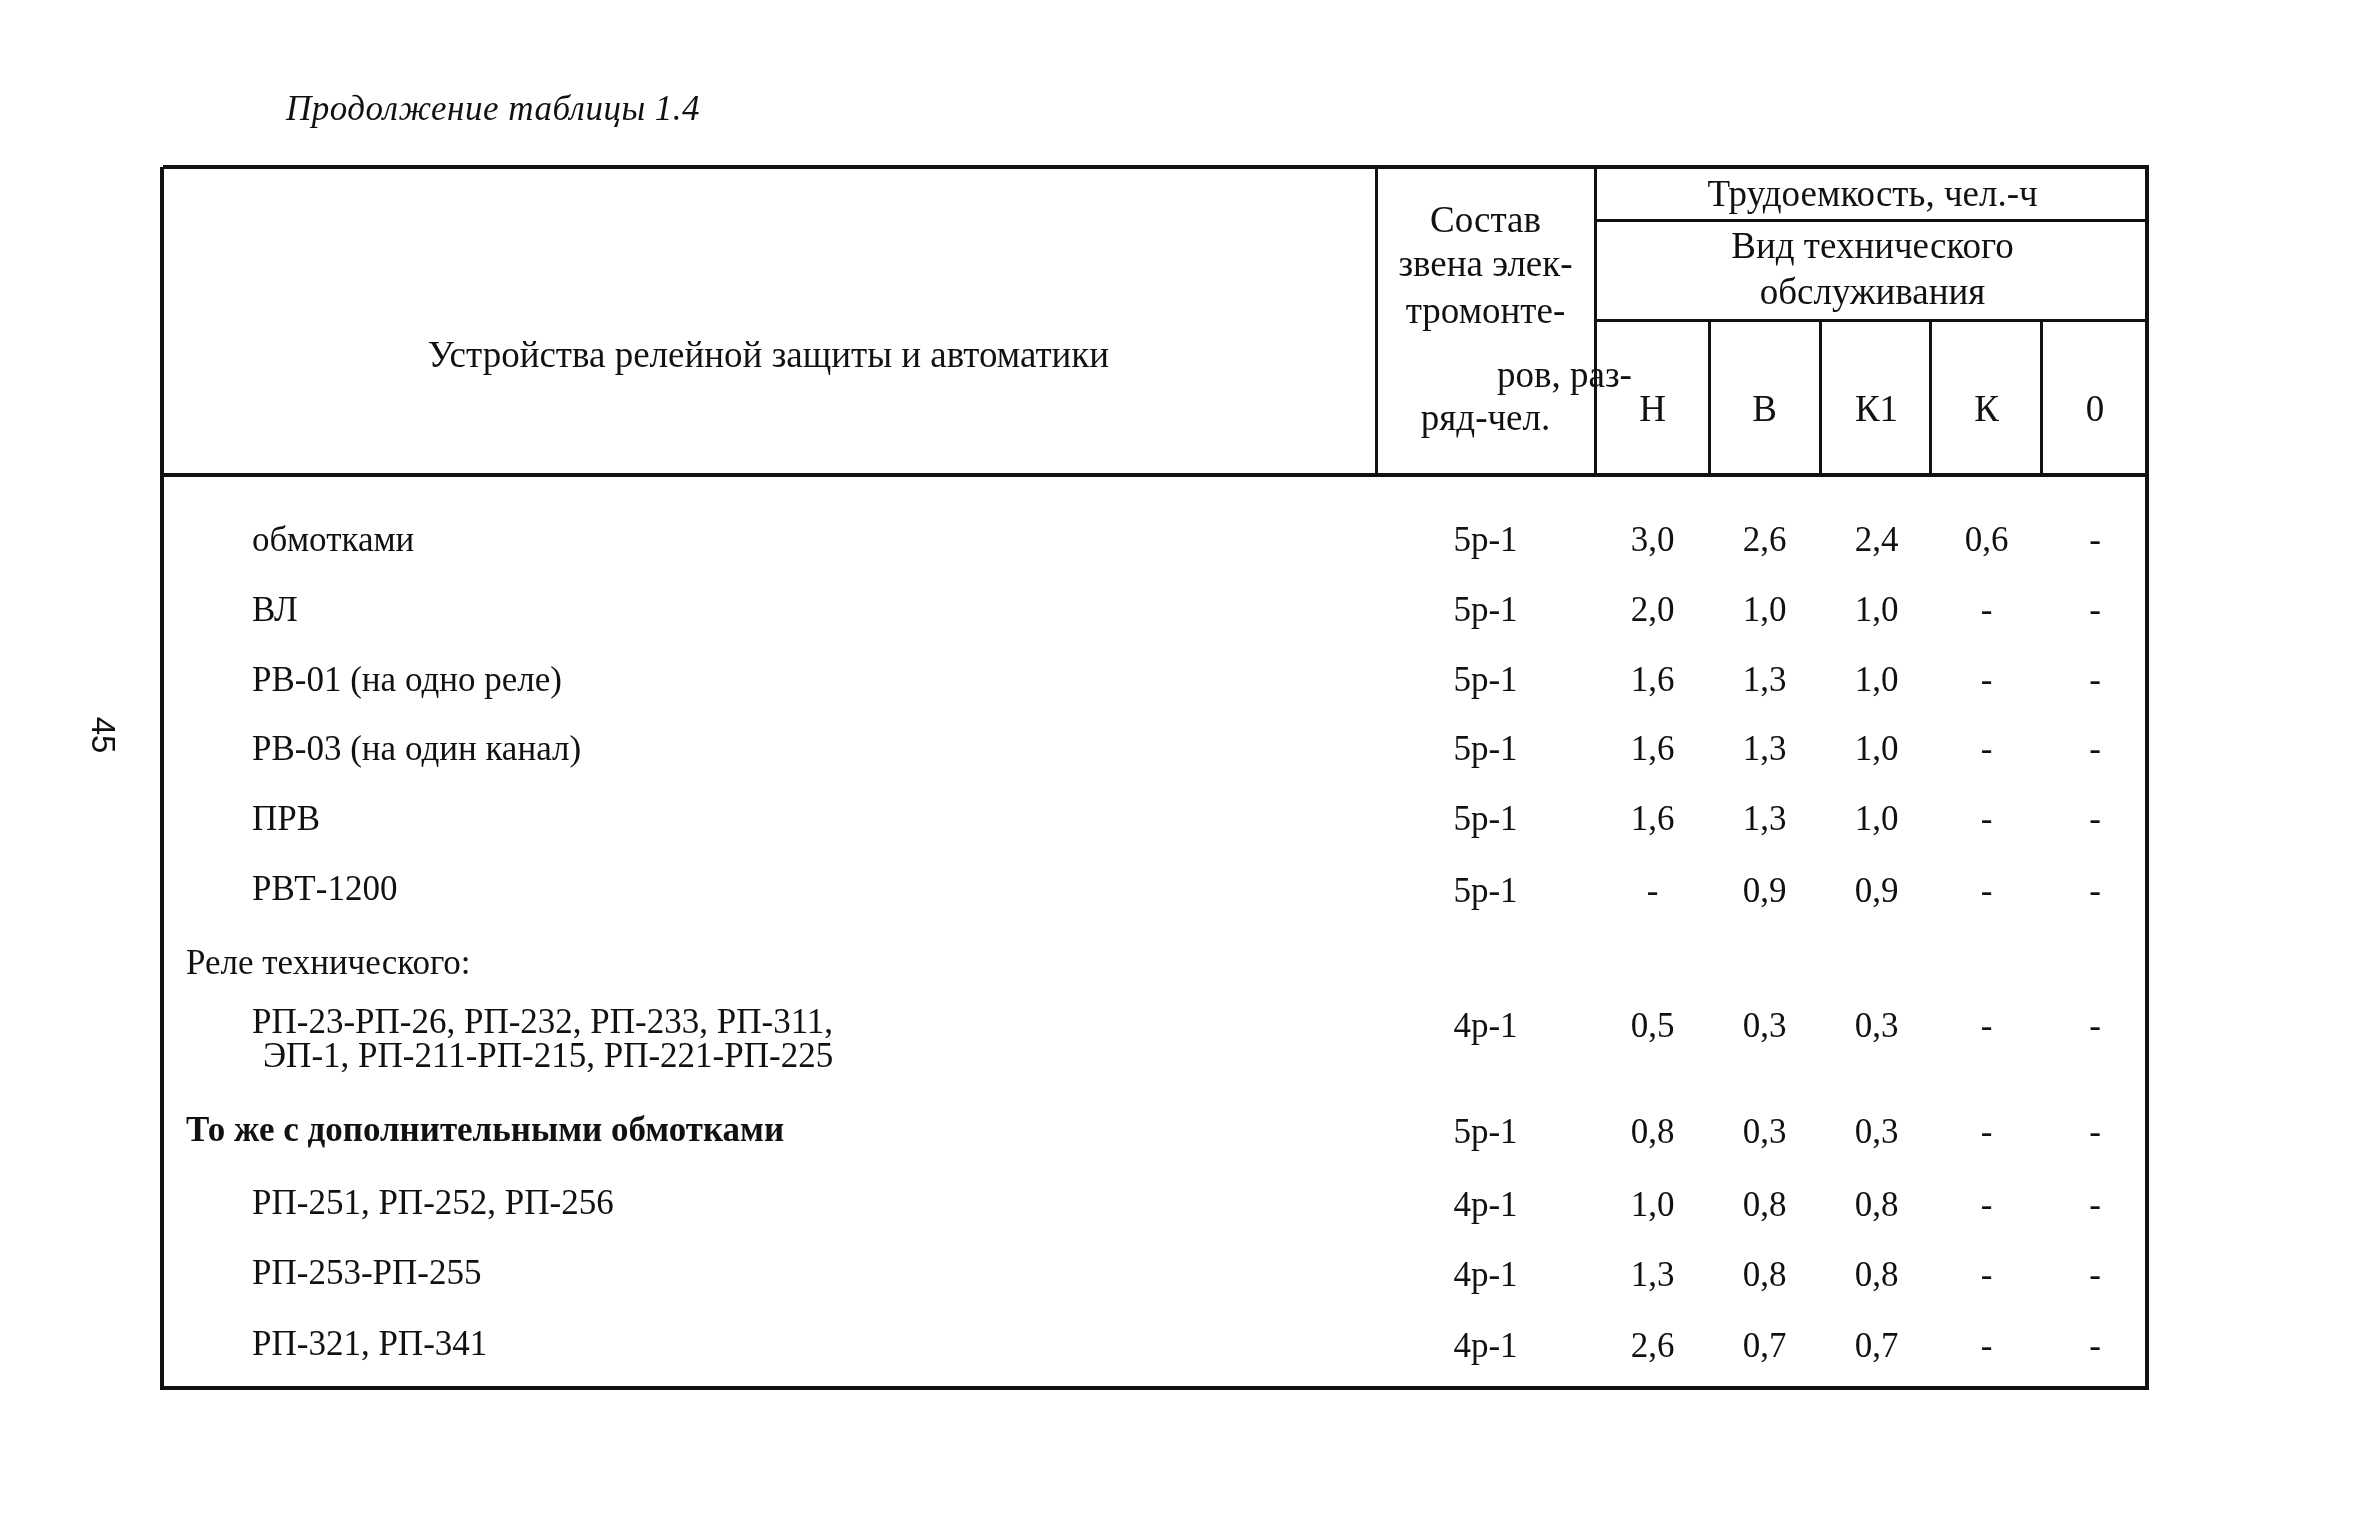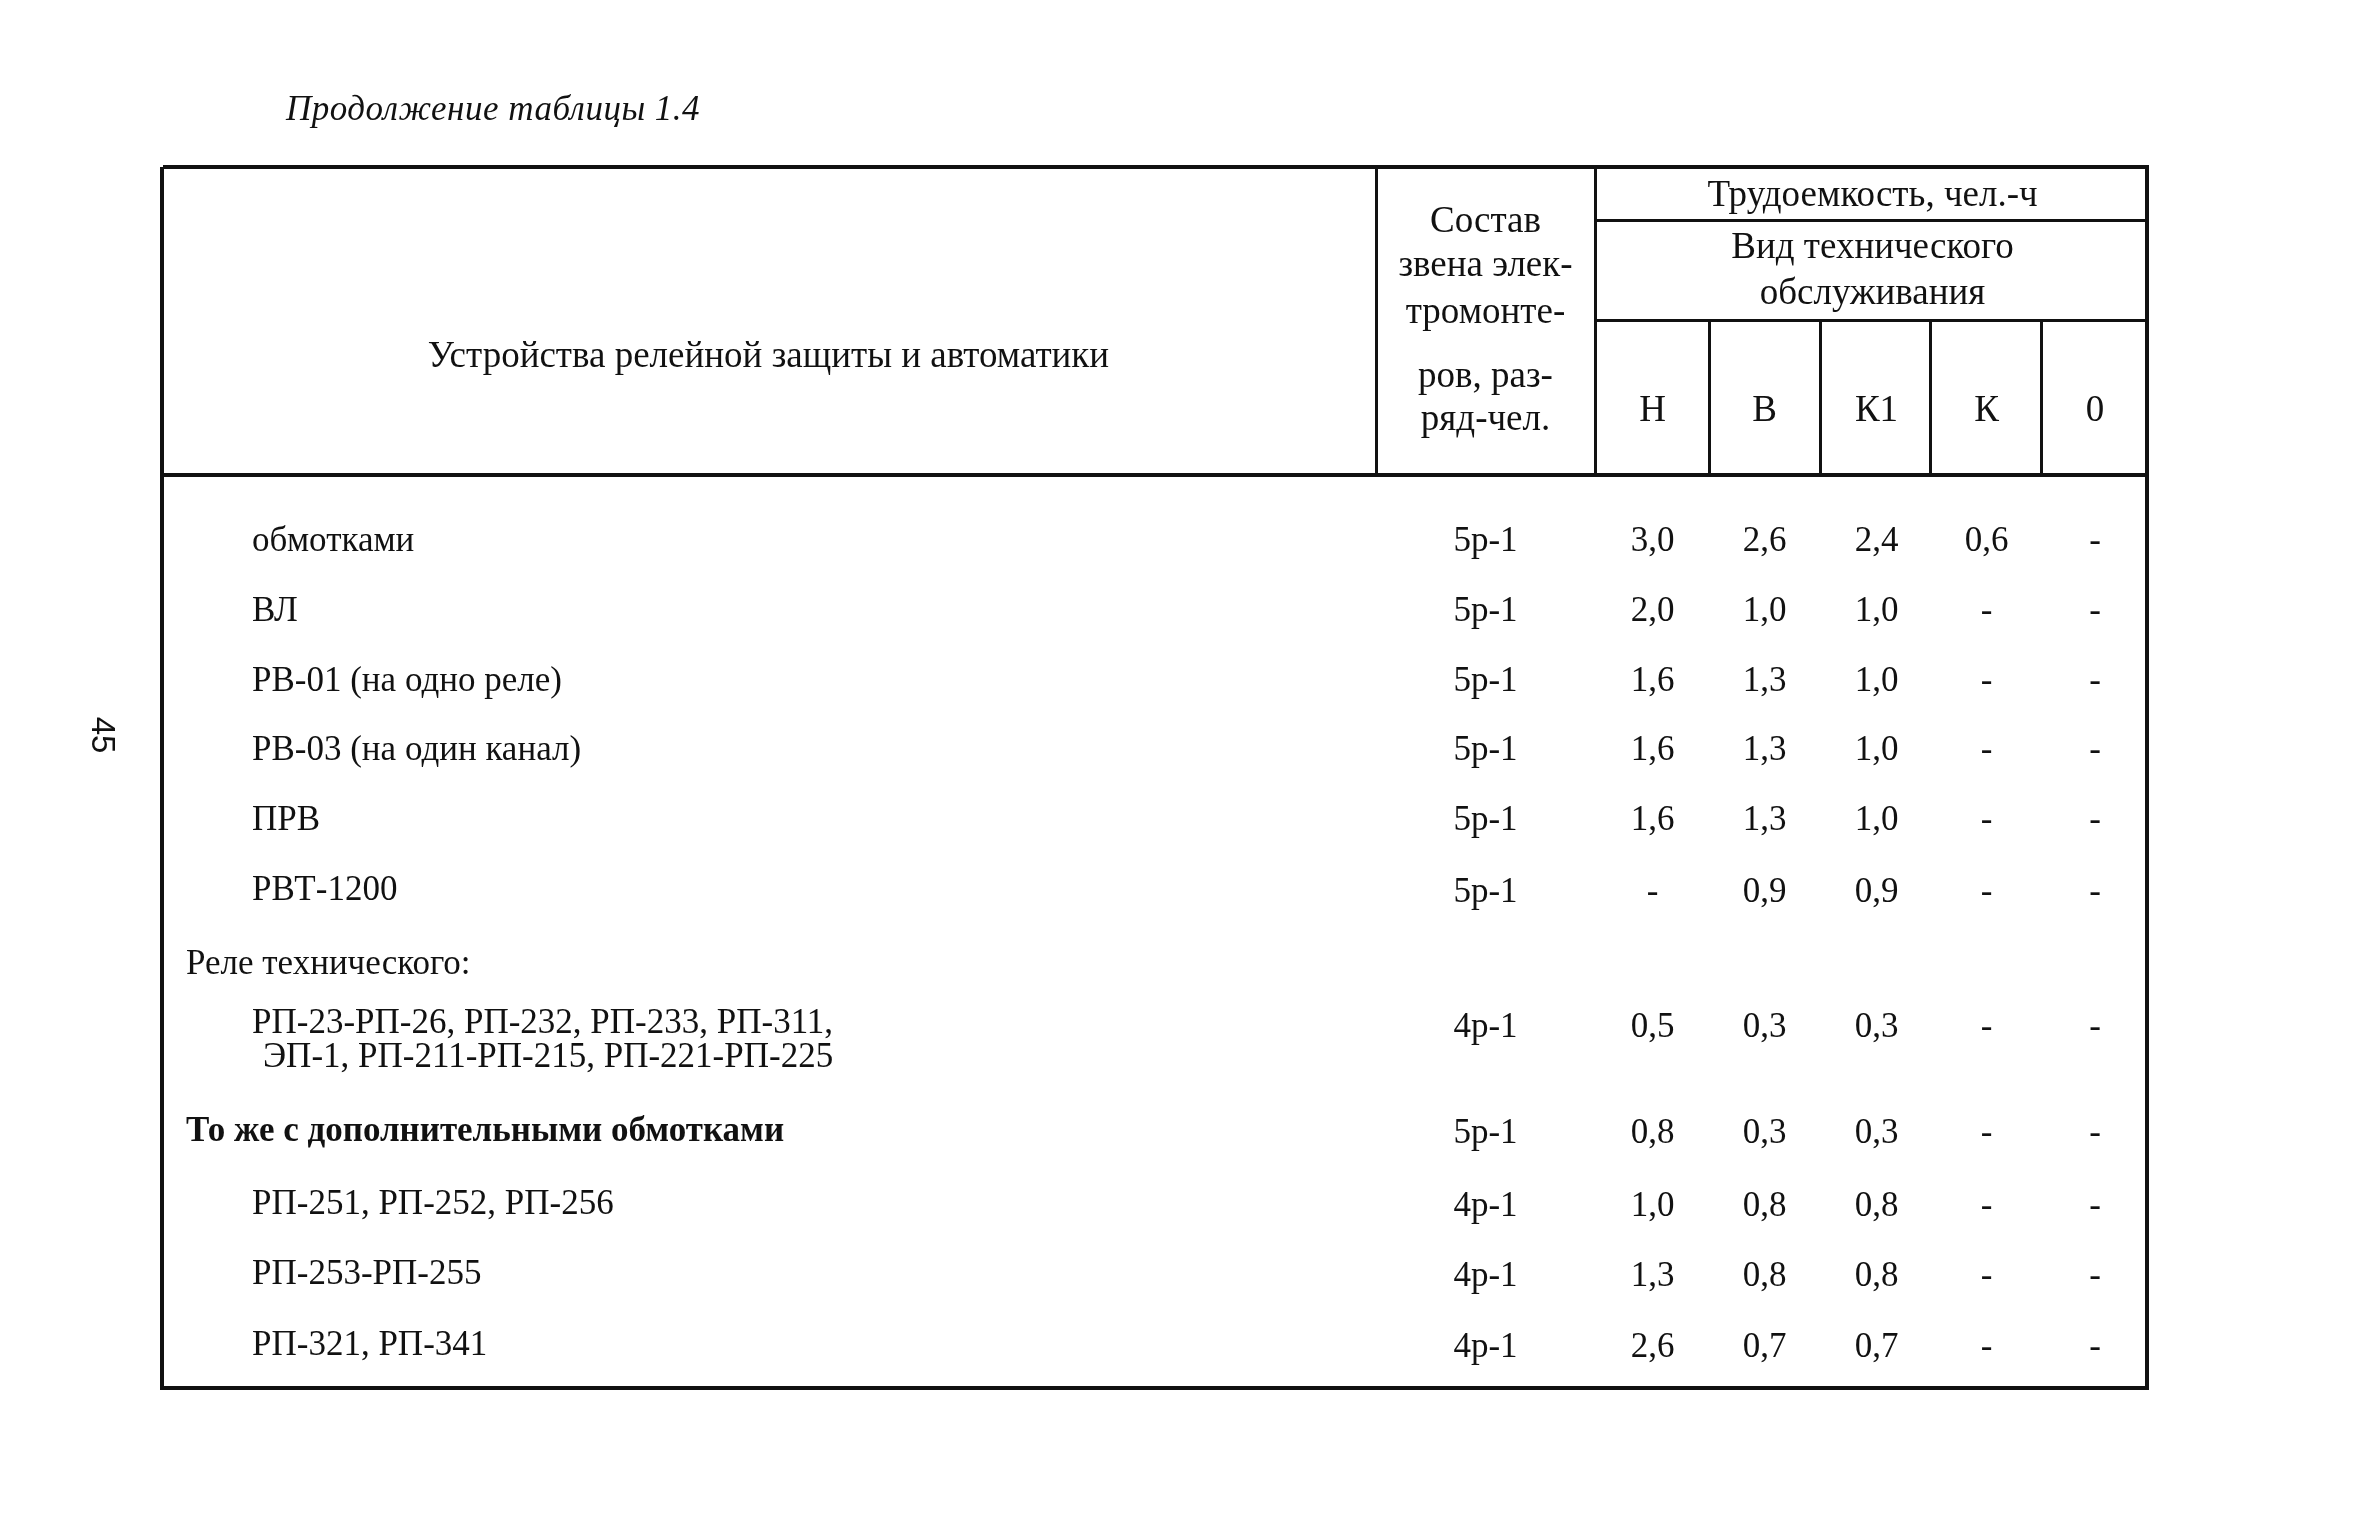--- a/index.html
+++ b/index.html
@@ -42,21 +42,21 @@
   <div class="line thin-v" style="left:1929px; top:320px; height:155px;"></div>
   <div class="line thin-v" style="left:2040px; top:320px; height:155px;"></div>
 </div>
 
 <div class="hdr-text" style="left:163px; width:1211px; top:288px;margin-top:44px;">Устройства релейной защиты и автоматики</div>
 
 <div>
   <div class="hdr-text" style="left:1377px; width:217px; top:197px;">Состав</div>
   <div class="hdr-text" style="left:1377px; width:217px; top:241px;">звена элек-</div>
   <div class="hdr-text" style="left:1377px; width:217px; top:288px;">тромонте-</div>
-  <div class="hdr-text" style="left:1377px; width:217px; top:352px;text-align:center;">ров, раз-</div>
+  <div class="hdr-text" style="left:1456px; width:217px; top:352px;text-align:center;">ров, раз-</div>
   <div class="hdr-text" style="left:1377px; width:217px; top:395px;">ряд-чел.</div>
 </div>
 
 <div class="hdr-text" style="left:1597px; width:551px; top:171px;">Трудоемкость, чел.-ч</div>
 <div class="hdr-text" style="left:1597px; width:551px; top:223px;">Вид технического</div>
 <div class="hdr-text" style="left:1597px; width:551px; top:269px;">обслуживания</div>
 
 <div>
   <div class="hdr-text" style="left:1597px; width:111px; top:386px;">Н</div>
   <div class="hdr-text" style="left:1710px; width:109px; top:386px;">В</div>

